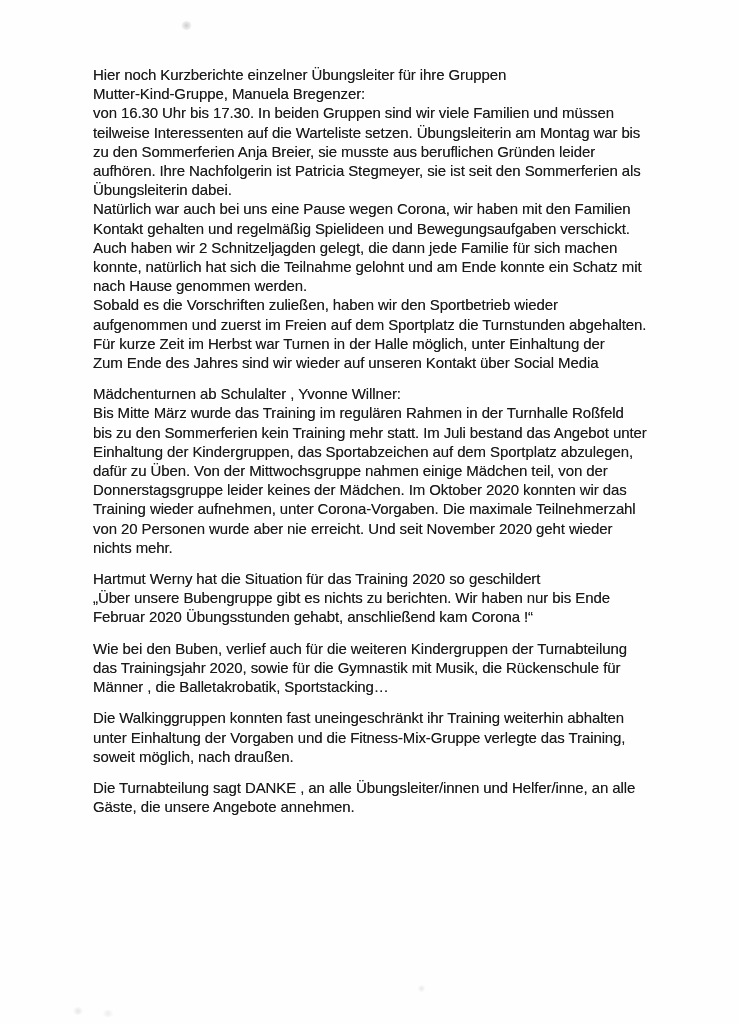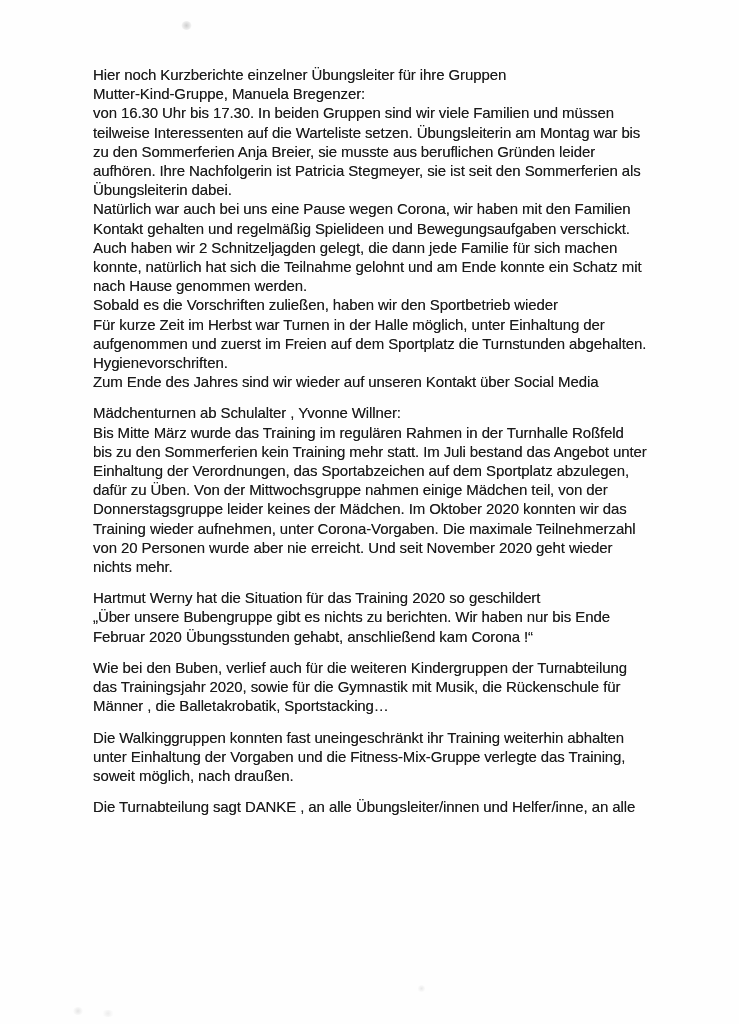--- a/index.html
+++ b/index.html
@@ -67,42 +67,42 @@
       <div class="line">teilweise Interessenten auf die Warteliste setzen. Übungsleiterin am Montag war bis</div>
       <div class="line">zu den Sommerferien Anja Breier, sie musste aus beruflichen Gründen leider</div>
       <div class="line">aufhören. Ihre Nachfolgerin ist Patricia Stegmeyer, sie ist seit den Sommerferien als</div>
       <div class="line">Übungsleiterin dabei.</div>
       <div class="line">Natürlich war auch bei uns eine Pause wegen Corona, wir haben mit den Familien</div>
       <div class="line">Kontakt gehalten und regelmäßig Spielideen und Bewegungsaufgaben verschickt.</div>
       <div class="line">Auch haben wir 2 Schnitzeljagden gelegt, die dann jede Familie für sich machen</div>
       <div class="line">konnte, natürlich hat sich die Teilnahme gelohnt und am Ende konnte ein Schatz mit</div>
       <div class="line">nach Hause genommen werden.</div>
       <div class="line">Sobald es die Vorschriften zuließen, haben wir den Sportbetrieb wieder</div>
+      <div class="line">aufgenommen und zuerst im Freien auf dem Sportplatz die Turnstunden abgehalten.</div>
       <div class="line">Für kurze Zeit im Herbst war Turnen in der Halle möglich, unter Einhaltung der</div>
-      <div class="line">aufgenommen und zuerst im Freien auf dem Sportplatz die Turnstunden abgehalten.</div>
-      <div class="line">Hygienevorschriften.</div>
       <div class="line">Zum Ende des Jahres sind wir wieder auf unseren Kontakt über Social Media</div>
       <div class="gap"></div>
       <div class="line heading">Mädchenturnen ab Schulalter , Yvonne Willner:</div>
       <div class="line">Bis Mitte März wurde das Training im regulären Rahmen in der Turnhalle Roßfeld</div>
       <div class="line">bis zu den Sommerferien kein Training mehr statt. Im Juli bestand das Angebot unter</div>
-      <div class="line">Einhaltung der Verordnungen, das Sportabzeichen auf dem Sportplatz abzulegen,</div>
+      <div class="line">Einhaltung der Kindergruppen, das Sportabzeichen auf dem Sportplatz abzulegen,</div>
       <div class="line">dafür zu Üben. Von der Mittwochsgruppe nahmen einige Mädchen teil, von der</div>
       <div class="line">Donnerstagsgruppe leider keines der Mädchen. Im Oktober 2020 konnten wir das</div>
       <div class="line">Training wieder aufnehmen, unter Corona-Vorgaben. Die maximale Teilnehmerzahl</div>
       <div class="line">von 20 Personen wurde aber nie erreicht. Und seit November 2020 geht wieder</div>
       <div class="line">nichts mehr.</div>
       <div class="gap"></div>
       <div class="line heading">Hartmut Werny hat die Situation für das Training 2020 so geschildert</div>
       <div class="line">„Über unsere Bubengruppe gibt es nichts zu berichten. Wir haben nur bis Ende</div>
       <div class="line">Februar 2020 Übungsstunden gehabt, anschließend kam Corona !“</div>
       <div class="gap"></div>
       <div class="line">Wie bei den Buben, verlief auch für die weiteren Kindergruppen der Turnabteilung</div>
       <div class="line">das Trainingsjahr 2020, sowie für die Gymnastik mit Musik, die Rückenschule für</div>
       <div class="line">Männer , die Balletakrobatik, Sportstacking…</div>
       <div class="gap"></div>
       <div class="line">Die Walkinggruppen konnten fast uneingeschränkt ihr Training weiterhin abhalten</div>
       <div class="line">unter Einhaltung der Vorgaben und die Fitness-Mix-Gruppe verlegte das Training,</div>
       <div class="line">soweit möglich, nach draußen.</div>
       <div class="gap"></div>
       <div class="line">Die Turnabteilung sagt DANKE , an alle Übungsleiter/innen und Helfer/inne, an alle</div>
+      <div class="line">Gäste, die unsere Angebote annehmen.</div>
     </div>
 </div>
 
 </body></html>

